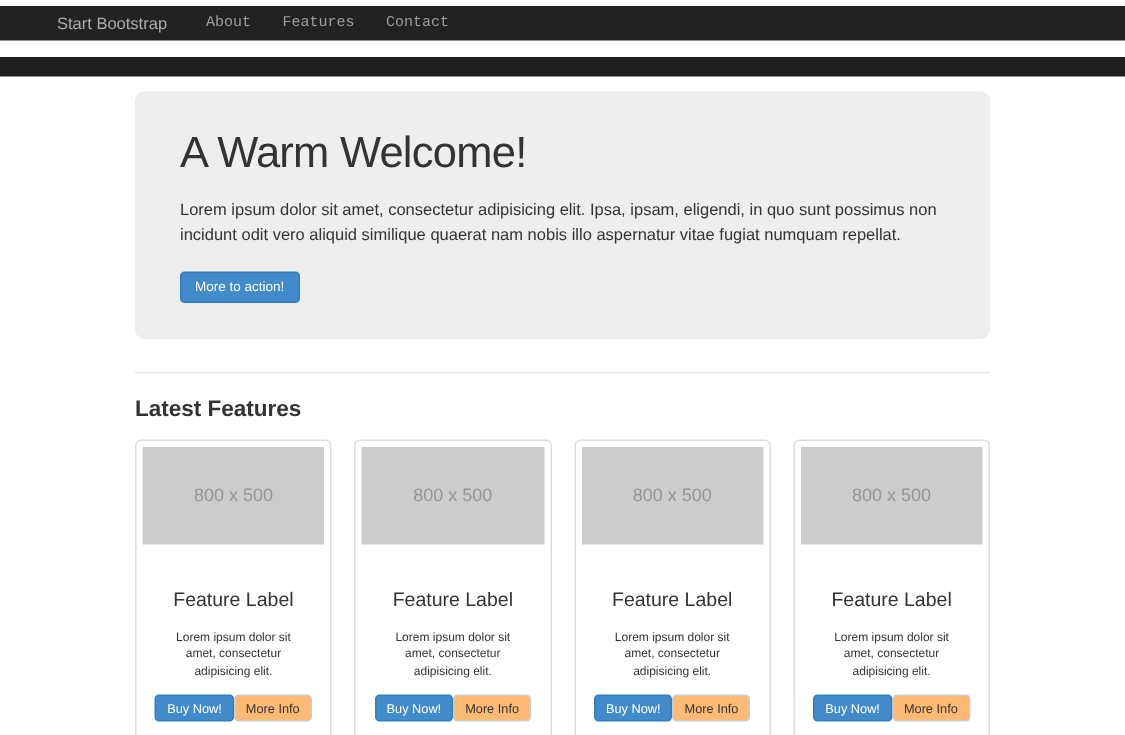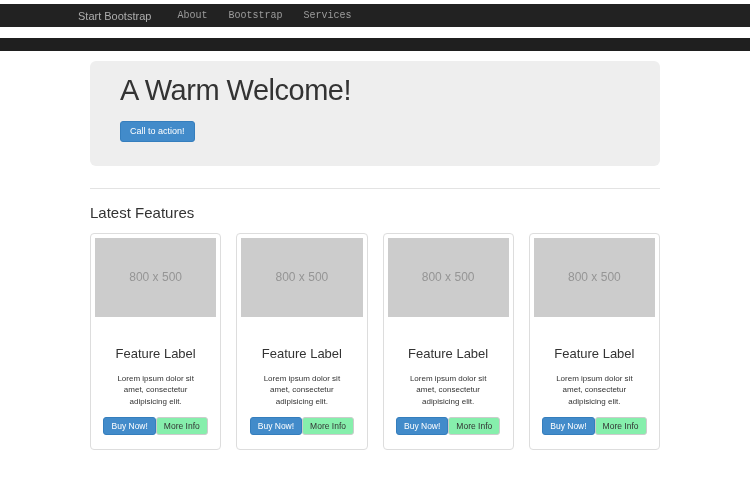--- a/index.html
+++ b/index.html
@@ -12,21 +12,21 @@
     overflow: hidden;
   }
 
   
   .navbar {
     margin-top: 4px;
     height: 23px;
     background: #222222;
     display: flex;
     align-items: center;
-    padding-left: 78px;
+    padding-left: 38px;
   }
   .navbar-brand {
     color: #adadad;
     font-size: 11px;
     text-decoration: none;
     margin-right: 26px;
     white-space: nowrap;
   }
   .nav-link {
     color: #9d9d9d;
@@ -43,21 +43,21 @@
   }
 
   
   .container { width: 570px; margin: 0 auto; }
 
   
   .jumbotron {
     margin-top: 10px;
     background: #eeeeee;
     border-radius: 6px;
-    padding: 13px 30px 24px 30px;
+    padding: 25px 30px 24px 30px;
   }
   .jumbotron-title {
     font-size: 29px;
     font-weight: 400;
     color: #333333;
     margin: 0 0 13px 0;
     letter-spacing: -0.5px;
   }
   .jumbotron-text {
     font-size: 11px;
@@ -83,37 +83,37 @@
   hr {
     border: none;
     border-top: 1px solid #e3e3e3;
     margin: 0;
   }
   .hr-top { margin: 22px 0 15px 0; }
 
   
   .features-heading {
     font-size: 15px;
-    font-weight: 400;
+    font-weight: 700;
     color: #333333;
     margin: 0 0 12px 0;
   }
   .cards {
     display: flex;
     gap: 15px;
   }
   .card {
     flex: 1;
     background: #ffffff;
     border: 1px solid #dddddd;
     border-radius: 4px;
     padding: 4px;
   }
   .placeholder-img {
-    height: 79px;
+    height: 65px;
     background: #cccccc;
     color: #959595;
     font-size: 12px;
     display: flex;
     align-items: center;
     justify-content: center;
   }
   .card-caption {
     padding: 23px 4px 10px 4px;
     text-align: center;
@@ -130,42 +130,43 @@
     color: #333333;
     margin: 12px 8px 9px 8px;
   }
   .card-buttons {
     display: flex;
     justify-content: center;
     gap: 0;
   }
   .btn-sm { font-size: 8.5px; padding: 3px 7px; border-radius: 3px; }
   .btn-default {
-    background: #86efac;
+    background: #fdba74;
     border: 1px solid #cccccc;
     color: #333333;
   }
 </style>
 </head>
 <body>
 
 <nav class="navbar">
   <a class="navbar-brand" href="#">Start Bootstrap</a>
   <a class="nav-link" href="#">About</a>
-  <a class="nav-link" href="#">Bootstrap</a>
-  <a class="nav-link" href="#">Services</a>
+  <a class="nav-link" href="#">Features</a>
+  <a class="nav-link" href="#">Contact</a>
 </nav>
 
 <div class="dark-band"></div>
 
 <div class="container">
 
   <section class="jumbotron">
     <h1 class="jumbotron-title">A Warm Welcome!</h1>
-    <button class="btn btn-primary btn-cta">Call to action!</button>
+    <p class="jumbotron-text">Lorem ipsum dolor sit amet, consectetur adipisicing elit. Ipsa, ipsam, eligendi, in quo sunt possimus non incidunt odit vero aliquid similique quaerat nam nobis illo aspernatur vitae fugiat numquam repellat.</p>
+    <button class="btn btn-primary btn-cta">More to action!</button>
   </section>
 
   <hr class="hr-top">
 
   <h3 class="features-heading">Latest Features</h3>
 
   <div class="cards">
 
     <div class="card">
       <div class="placeholder-img">800 x 500</div>

